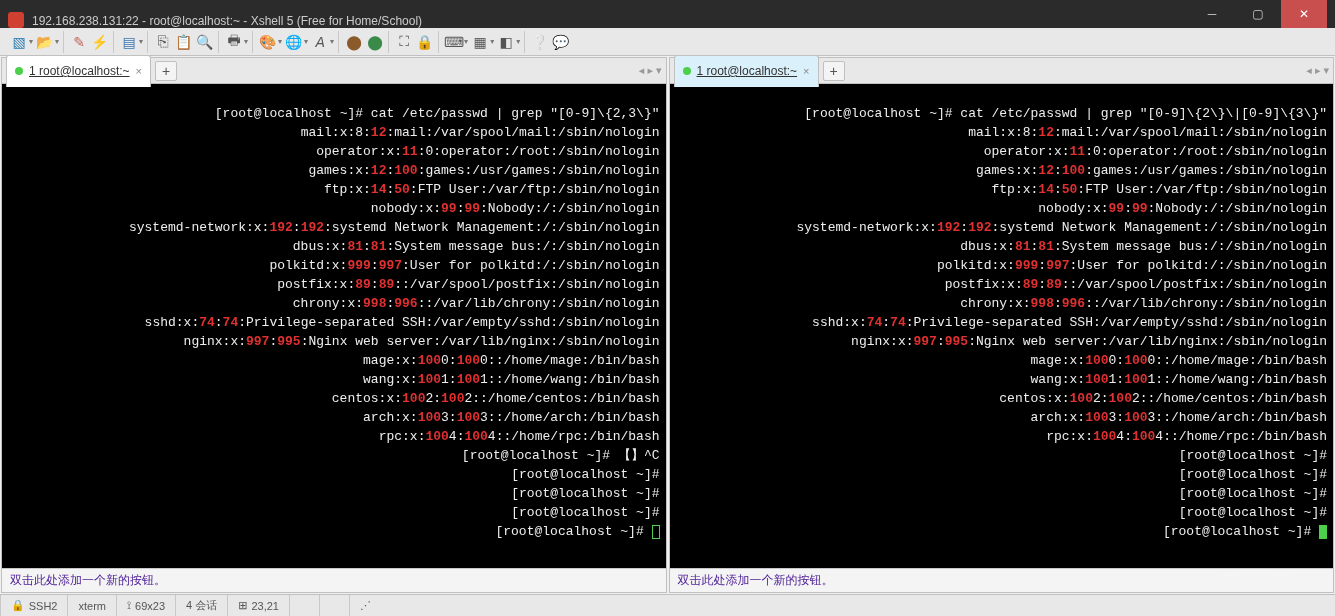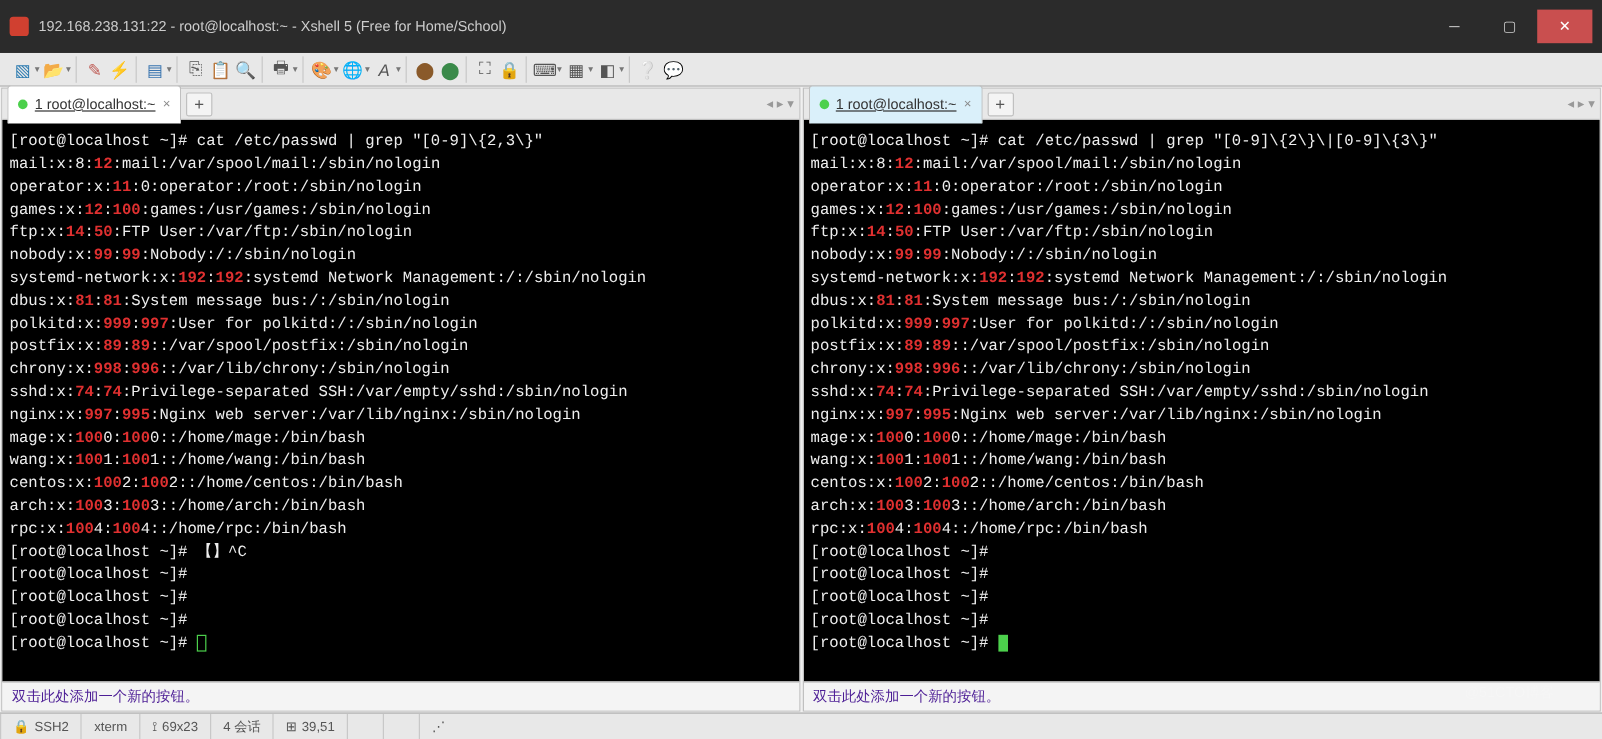--- a/index.html
+++ b/index.html
@@ -1,38 +1,38 @@
 <!DOCTYPE html>
 <html><head>
 <meta charset="utf-8">
 <style>
 * { margin: 0; padding: 0; box-sizing: border-box; }
 body { font-family: "Microsoft YaHei", "Segoe UI", sans-serif; font-size: 12px; background: #1e1e1e; width: 1335px; height: 616px; overflow: hidden; display: flex; flex-direction: column; }
-.titlebar { background: #2b2b2b; color: #ccc; height: 44px; display: flex; align-items: center; padding: 0 8px; position: relative; }
+.titlebar { background: #2b2b2b; color: #ccc; height: 28px; display: flex; align-items: flex-end; padding: 0 8px; position: relative; }
 .titlebar-icon { width: 16px; height: 16px; background: #d04030; border-radius: 3px; margin-right: 8px; }
 .titlebar-text { flex: 1; font-size: 12px; }
 .win-controls { display: flex; }
 .win-btn { width: 46px; height: 28px; display: flex; align-items: center; justify-content: center; color: #ccc; }
 .win-btn.close { background: #c94f4f; color: #fff; }
 .toolbar { background: #e8e8e8; height: 28px; display: flex; align-items: center; padding: 0 6px; gap: 2px; border-bottom: 1px solid #c0c0c0; }
 .tool-group { display: flex; align-items: center; gap: 3px; padding: 0 4px; border-right: 1px solid #c8c8c8; height: 22px; }
 .tool-group:last-child { border-right: none; }
 .tool-icon { width: 18px; height: 18px; display: flex; align-items: center; justify-content: center; font-size: 14px; color: #555; cursor: pointer; }
 .dd { font-size: 8px; color: #777; margin-left: -2px; }
 .panes { flex: 1; display: flex; background: #f0f0f0; min-height: 0; }
 .pane { flex: 1; display: flex; flex-direction: column; border: 1px solid #c0c0c0; margin: 1px; min-width: 0; }
 .tabbar { background: #e8e8e8; height: 26px; display: flex; align-items: center; padding: 0 4px; border-bottom: 1px solid #c0c0c0; position: relative; }
 .tab { display: flex; align-items: center; gap: 6px; background: #fff; border: 1px solid #c0c0c0; border-bottom: none; border-radius: 3px 3px 0 0; padding: 3px 8px; height: 32px; font-size: 12px; }
 .tab.active-right { background: #daf0fa; }
 .tab-dot { width: 8px; height: 8px; border-radius: 50%; background: #4cd04c; }
 .tab-label { text-decoration: underline; color: #333; }
 .tab-close { font-size: 11px; color: #888; cursor: pointer; }
 .add-tab { width: 22px; height: 20px; background: #f4f4f4; border: 1px solid #c0c0c0; display: flex; align-items: center; justify-content: center; margin-left: 4px; font-size: 14px; color: #555; border-radius: 2px; }
 .tab-nav { position: absolute; right: 4px; display: flex; gap: 4px; color: #999; font-size: 11px; }
-.terminal { flex: 1; background: #000; color: #eee; font-family: Consolas, "Courier New", monospace; font-size: 13px; padding: 8px 6px; overflow: hidden; line-height: 19px; white-space: pre; }
+.terminal { flex: 1; background: #000; color: #eee; font-family: Consolas, "Courier New", monospace; font-size: 13px; padding: 20px 6px; overflow: hidden; line-height: 19px; white-space: pre; text-align: right; }
 .term-line { white-space: pre; }
 .t-white { color: #eee; }
 .t-redb { color: #e03030; font-weight: bold; }
 .cursor { display: inline-block; width: 8px; height: 14px; background: #4cd04c; vertical-align: middle; }
 .cursor.off { background: transparent; border: 1px solid #4cd04c; }
 .input-bar { background: #f4f4f4; border-top: 1px solid #c8c8c8; height: 24px; display: flex; align-items: center; padding: 0 8px; color: #4c1d95; font-size: 12px; }
 .statusbar { background: #e8e8e8; height: 22px; display: flex; align-items: center; font-size: 11px; color: #555; border-top: 1px solid #c0c0c0; }
 .status-left { flex: 1; padding: 0 8px; }
 .status-cells { display: flex; }
 .status-cell { padding: 0 10px; border-left: 1px solid #c8c8c8; display: flex; align-items: center; gap: 4px; height: 22px; }
@@ -146,21 +146,21 @@
         <span>SSH2</span>
       </div>
     <div class="status-cell">xterm</div>
     <div class="status-cell">
         <span>⟟</span> 
         <span>69x23</span>
       </div>
     <div class="status-cell">4 会话</div>
     <div class="status-cell">
         <span>⊞</span> 
-        <span>39,51</span>
+        <span>23,21</span>
       </div>
     <div class="status-cell" style="width:30px"></div>
     <div class="status-cell" style="width:30px"></div>
     <div class="status-cell">⋰</div>
   </div>
 </div>
 
 <div class="watermark">@51CTO博客</div>
 
 </body></html>

